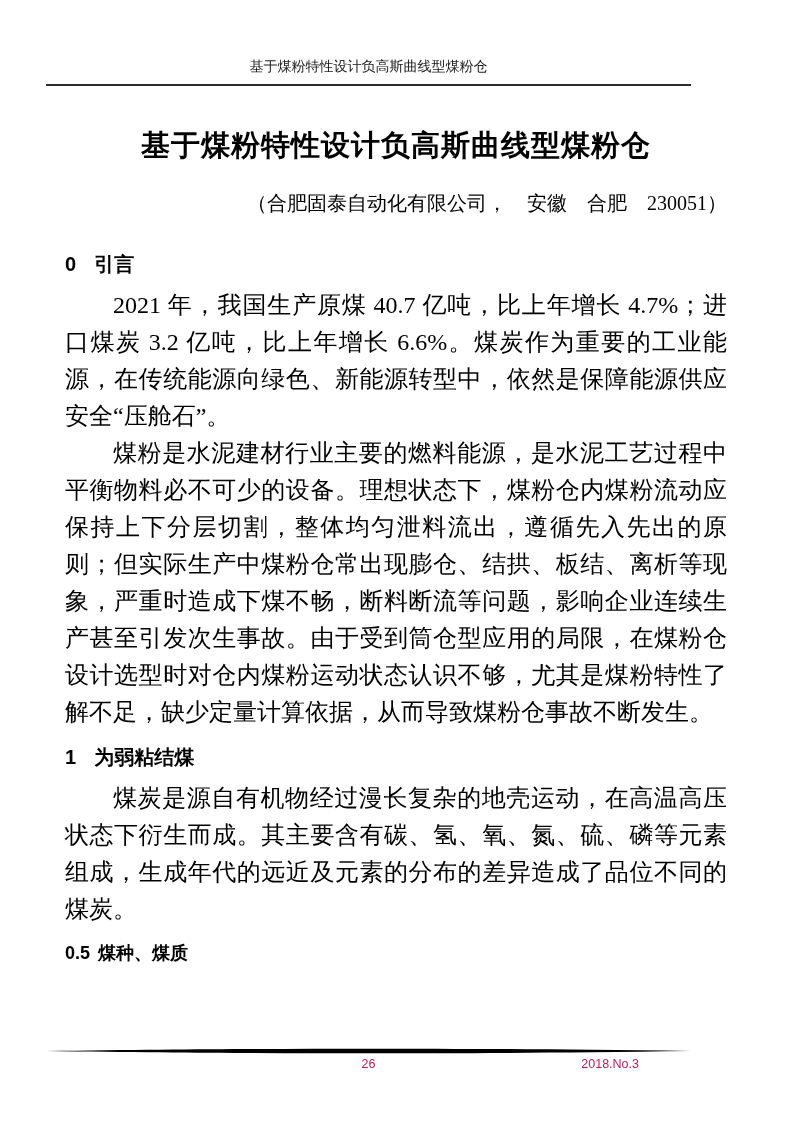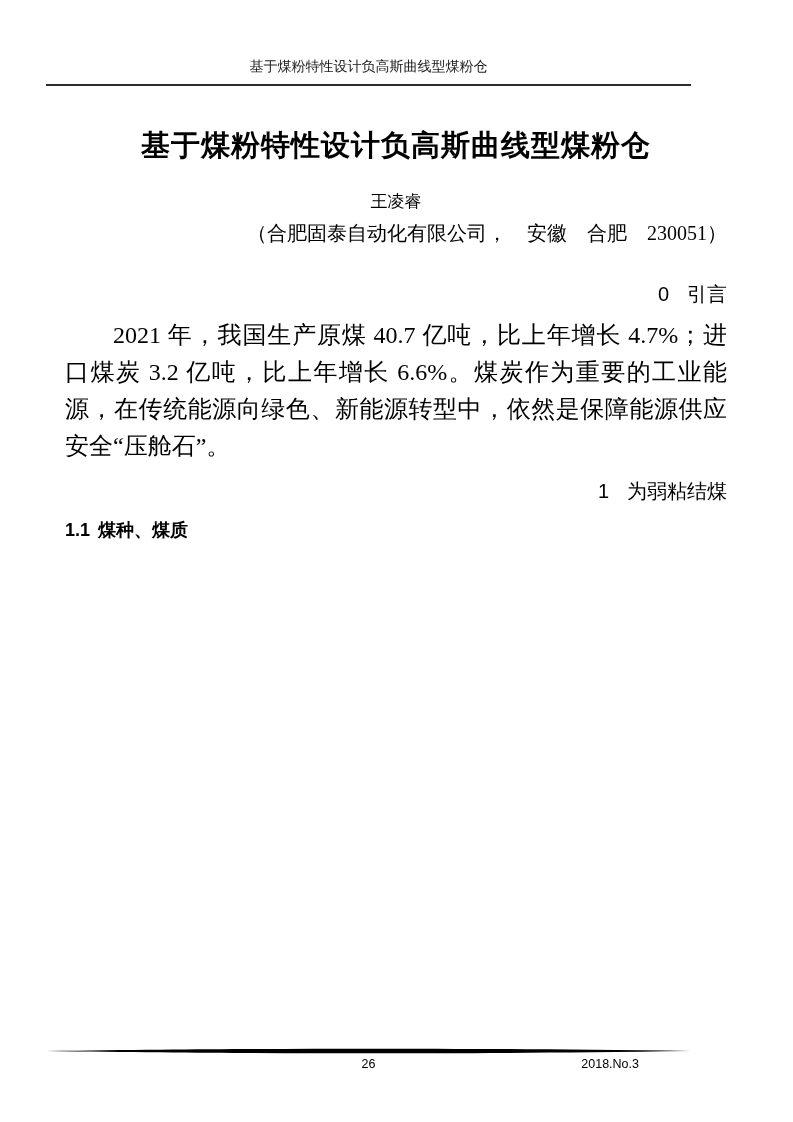--- a/index.html
+++ b/index.html
@@ -60,24 +60,23 @@
     margin: 0 0 34px 0;
     font-size: 20px;
     line-height: 26px;
     text-align: right;
     white-space: pre-wrap;
   }
 
   h2.sec-level1 {
     margin: 12px 0 9px 0;
     font-family: "Liberation Sans", "DejaVu Sans", sans-serif;
-    font-weight: 400;
+    font-weight: 700;
     font-size: 20px;
     line-height: 28px;
-    text-align: right;
   }
   h2.sec-level1 .sec-num { margin-right: 18px; }
 
   h3.sec-level2 {
     margin: 12px 0 7px 0;
     font-family: "Liberation Sans", "DejaVu Sans", sans-serif;
     font-weight: 700;
     font-size: 18px;
     line-height: 26px;
   }
@@ -103,21 +102,21 @@
     width: 100%;
     height: 6px;
   }
   .footer-row {
     position: relative;
     height: 18px;
     margin-top: 2px;
     font-size: 12.5px;
     line-height: 16px;
     font-family: "Liberation Sans", "DejaVu Sans", sans-serif;
-    color: #000000;
+    color: #be185d;
   }
   .page-number {
     position: absolute;
     left: 50%;
     transform: translateX(-50%);
   }
   .issue-label {
     position: absolute;
     right: 52px;
   }
@@ -128,40 +127,41 @@
 <div class="page">
 
   <header class="running-head">
     <span>基于煤粉特性设计负高斯曲线型煤粉仓</span>
   </header>
 
   <main class="content">
 
     <h1 class="title">基于煤粉特性设计负高斯曲线型煤粉仓</h1>
 
-    <div class="author">王凌睿</div>
 
     <div class="affiliation">（合肥固泰自动化有限公司，　安徽　合肥　230051）</div>
 
     <section>
       <h2 class="sec-level1">
         <span class="sec-num">0</span><span class="sec-txt">引言</span>
       </h2>
       <p class="body-para">2021 年，我国生产原煤 40.7 亿吨，比上年增长 4.7%；进口煤炭 3.2 亿吨，比上年增长 6.6%。煤炭作为重要的工业能源，在传统能源向绿色、新能源转型中，依然是保障能源供应安全“压舱石”。</p>
+      <p class="body-para">煤粉是水泥建材行业主要的燃料能源，是水泥工艺过程中平衡物料必不可少的设备。理想状态下，煤粉仓内煤粉流动应保持上下分层切割，整体均匀泄料流出，遵循先入先出的原则；但实际生产中煤粉仓常出现膨仓、结拱、板结、离析等现象，严重时造成下煤不畅，断料断流等问题，影响企业连续生产甚至引发次生事故。由于受到筒仓型应用的局限，在煤粉仓设计选型时对仓内煤粉运动状态认识不够，尤其是煤粉特性了解不足，缺少定量计算依据，从而导致煤粉仓事故不断发生。</p>
     </section>
 
     <section>
       <h2 class="sec-level1">
         <span class="sec-num">1</span><span class="sec-txt">为弱粘结煤</span>
       </h2>
+      <p class="body-para">煤炭是源自有机物经过漫长复杂的地壳运动，在高温高压状态下衍生而成。其主要含有碳、氢、氧、氮、硫、磷等元素组成，生成年代的远近及元素的分布的差异造成了品位不同的煤炭。</p>
     </section>
 
     <section>
       <h3 class="sec-level2">
-        <span class="sec-num">1.1</span><span class="sec-txt">煤种、煤质</span>
+        <span class="sec-num">0.5</span><span class="sec-txt">煤种、煤质</span>
       </h3>
     </section>
 
   </main>
 
   <footer class="footer">
     <svg class="footer-rule" viewBox="0 0 700 6" preserveAspectRatio="none" aria-hidden="true">
       <path d="M0,3 C150,1.1 250,0.7 350,0.7 C450,0.7 550,1.1 700,3 C550,4.9 450,5.3 350,5.3 C250,5.3 150,4.9 0,3 Z" fill="#000000"></path>
     </svg>
     <div class="footer-row">

